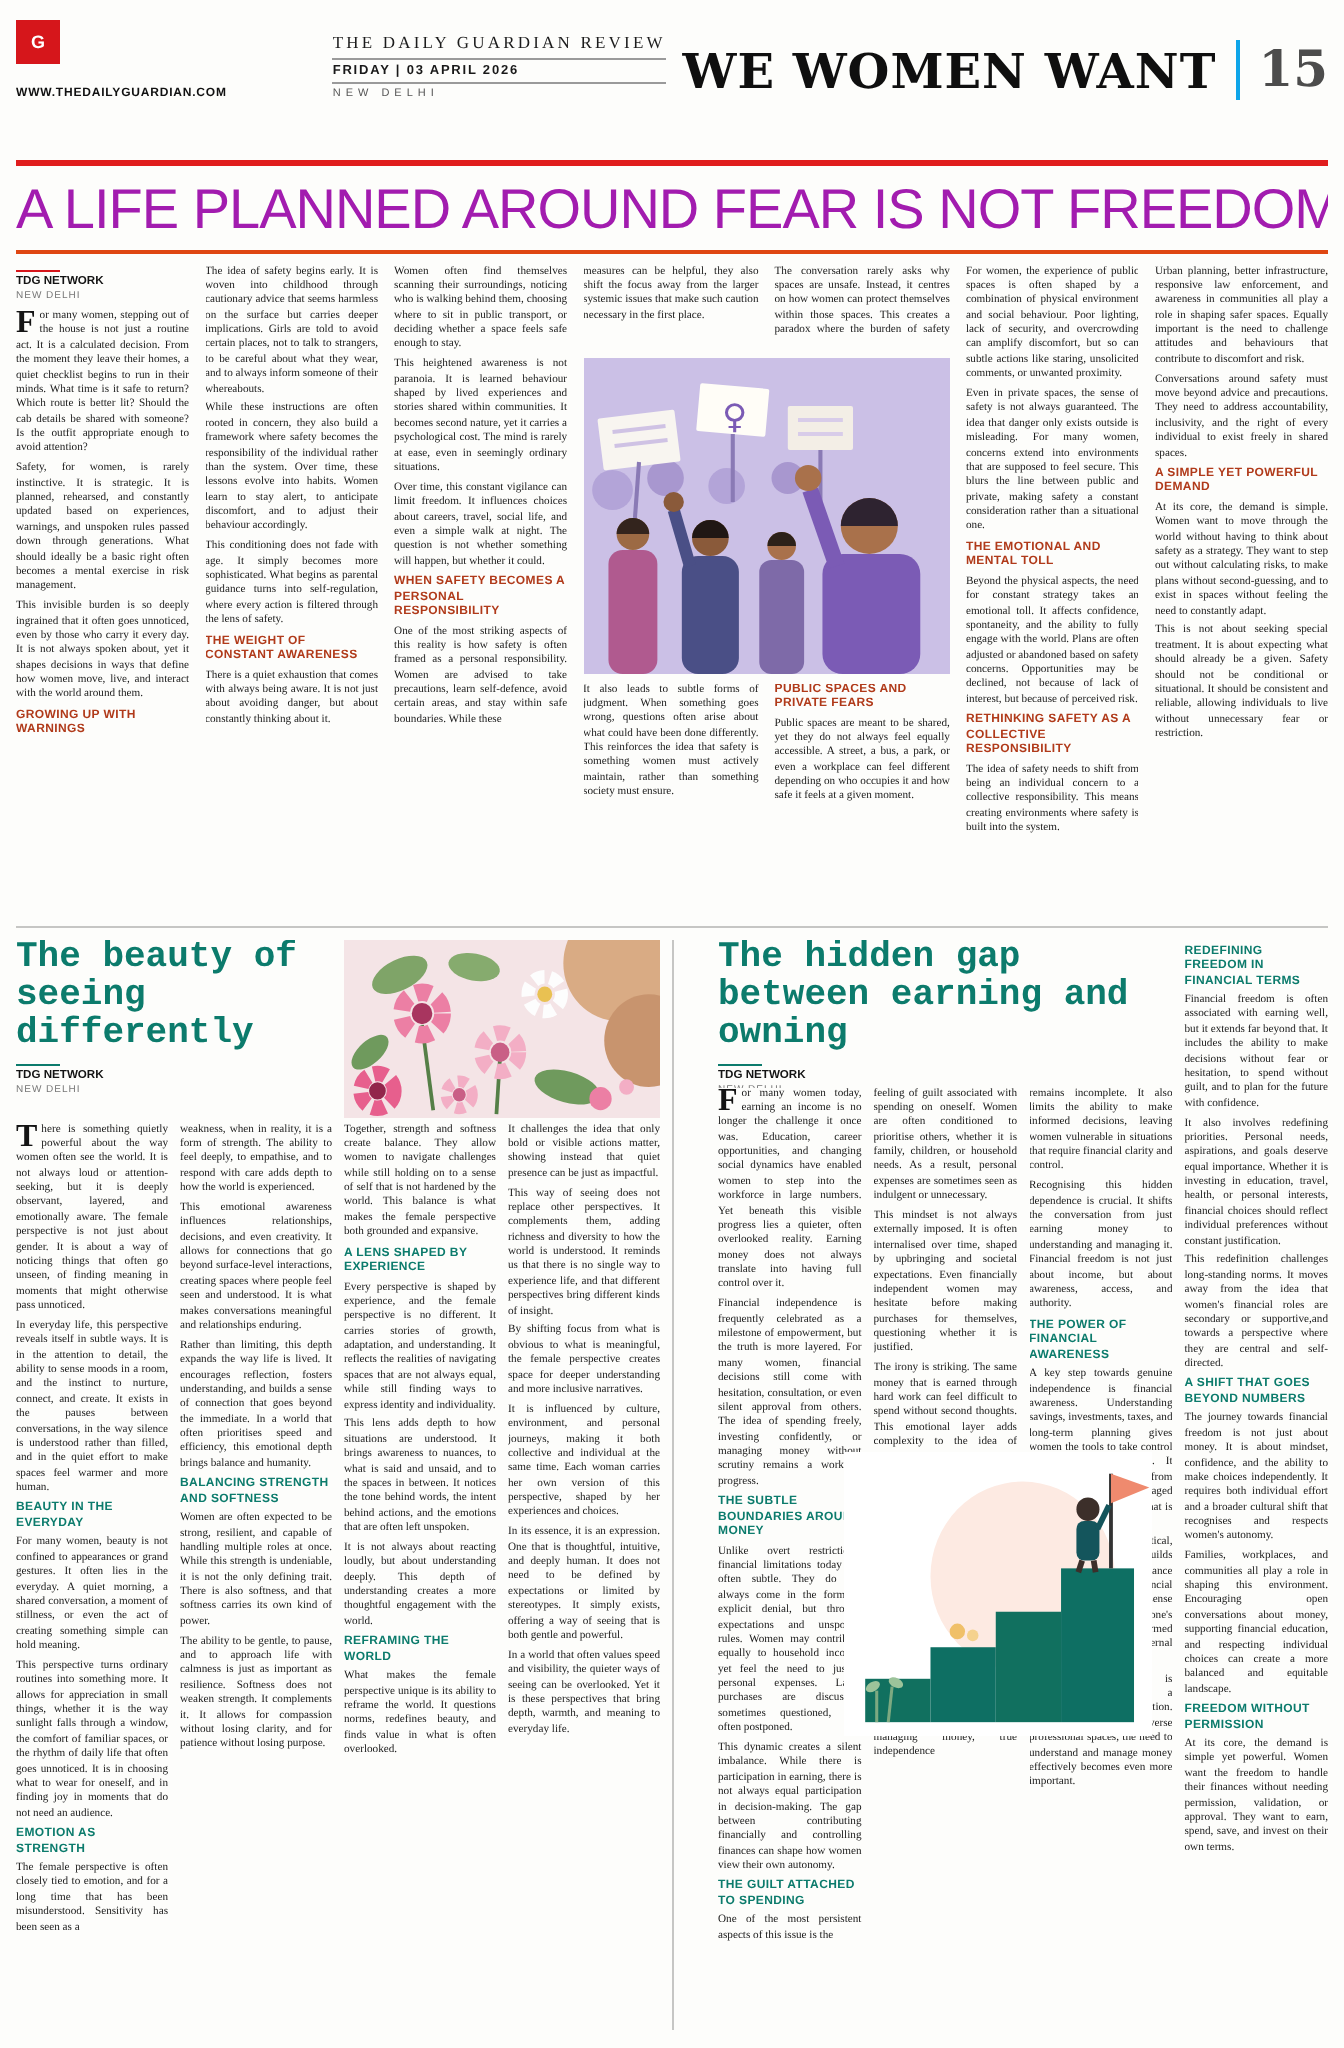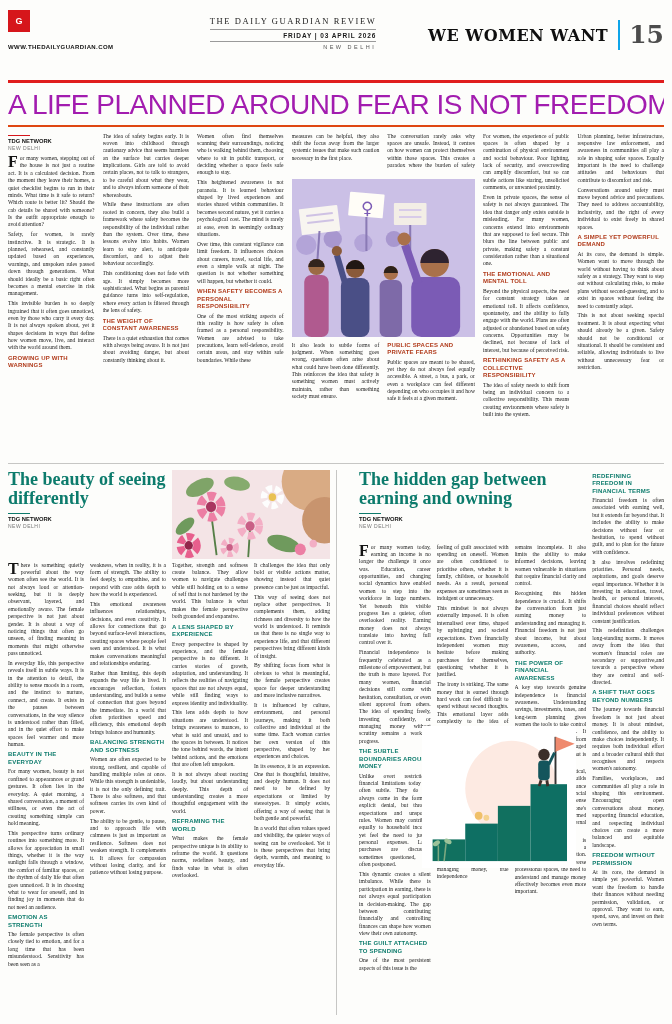--- a/index.html
+++ b/index.html
@@ -6,27 +6,27 @@
   html,body{width:672px;height:1024px;background:#e8e8e6}
   .page{position:relative;width:672px;height:1024px;background:#fdfdfb;padding:6px 8px 8px;
         font-family:"Liberation Serif",serif;color:#191919;overflow:hidden}
 
   
   .hdr{display:flex;justify-content:space-between;align-items:flex-start;height:72px;padding-top:4px}
   .hdr-left{width:150px}
   .logo{width:22px;height:22px;background:#d6161b;color:#fff;font:bold 9px "Liberation Sans",sans-serif;
         display:flex;align-items:center;justify-content:center;margin-bottom:12px}
   .url{font:bold 6px "Liberation Sans",sans-serif;letter-spacing:.4px;color:#111}
-  .hdr-center{text-align:right;padding-top:6px;min-width:150px}
+  .hdr-center{text-align:left;padding-top:6px;min-width:150px}
   .hc1{font-size:8.5px;letter-spacing:1.6px;color:#1c1c1c}
   .hc2{font:bold 6.5px "Liberation Sans",sans-serif;letter-spacing:.9px;margin-top:3px;padding:2px 0;
        border-top:.5px solid #9a9a9a;border-bottom:.5px solid #9a9a9a}
   .hc3{font:5.5px "Liberation Sans",sans-serif;letter-spacing:2.5px;color:#555;margin-top:2px}
   .hdr-right{display:flex;align-items:center;gap:10px;padding-top:10px}
-  .masthead{font-family:"DejaVu Serif",serif;font-weight:bold;font-size:16px;color:#0f0f0f;letter-spacing:.5px;white-space:nowrap}
+  .masthead{font-family:"DejaVu Serif",serif;font-weight:bold;font-size:24px;color:#0f0f0f;letter-spacing:.5px;white-space:nowrap}
   .pagenum{font-family:"DejaVu Serif",serif;font-weight:bold;font-size:25px;color:#4c4c4c;
            border-left:2px solid #0ea5e9;padding-left:9px;line-height:30px}
 
   .rule-red{height:3px;background:#e01d1d;margin:2px 0 6px}
   .main-headline{font-family:"Liberation Sans",sans-serif;font-weight:normal;font-size:28px;letter-spacing:-.5px;
                  color:#a21caf;white-space:nowrap;overflow:hidden}
   .rule-orange{height:1.5px;background:#df4712;margin:4px 0 6px}
 
   
   .main-cols{display:flex;gap:8px;height:324px;overflow:hidden}
@@ -58,21 +58,21 @@
   .b-art{width:50%;height:100%;overflow:hidden}
   .b-left{padding-right:6px}
   .b-right{padding-left:22px;border-left:1px solid #c6c6c4;position:relative}
   .b-grid{display:grid;grid-template-columns:repeat(4,1fr);gap:0 6px;height:100%}
   .b-left .b-grid{grid-template-rows:92px minmax(0,1fr)}
   .b-right .b-grid{grid-template-rows:74px minmax(0,1fr)}
   .bl-head{grid-column:1/3;grid-row:1;overflow:hidden}
   .br-head{grid-column:1/4;grid-row:1;overflow:hidden}
   .bl-img{grid-column:3/5;grid-row:1;overflow:hidden;padding-bottom:3px}
   .bl-img svg{width:100%;height:100%;display:block}
-  .b-headline{font-family:Liberation Serif, serif;font-weight:bold;font-size:18px;line-height:1.06;color:#0c7b6c;margin-bottom:3px}
+  .b-headline{font-family:Liberation Mono, monospace;font-weight:bold;font-size:18px;line-height:1.06;color:#0c7b6c;margin-bottom:3px}
   .bcol{min-width:0;min-height:0;overflow:hidden;grid-row:2}
   .bc1{grid-column:1}.bc2{grid-column:2}.bc3{grid-column:3}
   .bc4{grid-column:4}
   .b-right .bc4{grid-row:1/3}
   .r-illus{position:absolute;left:26%;top:256px;width:47%;height:142px;background:#fff;z-index:3;padding:1px}
   .r-illus svg{width:100%;height:100%;display:block}
 </style>
 </head>
 <body>
 

